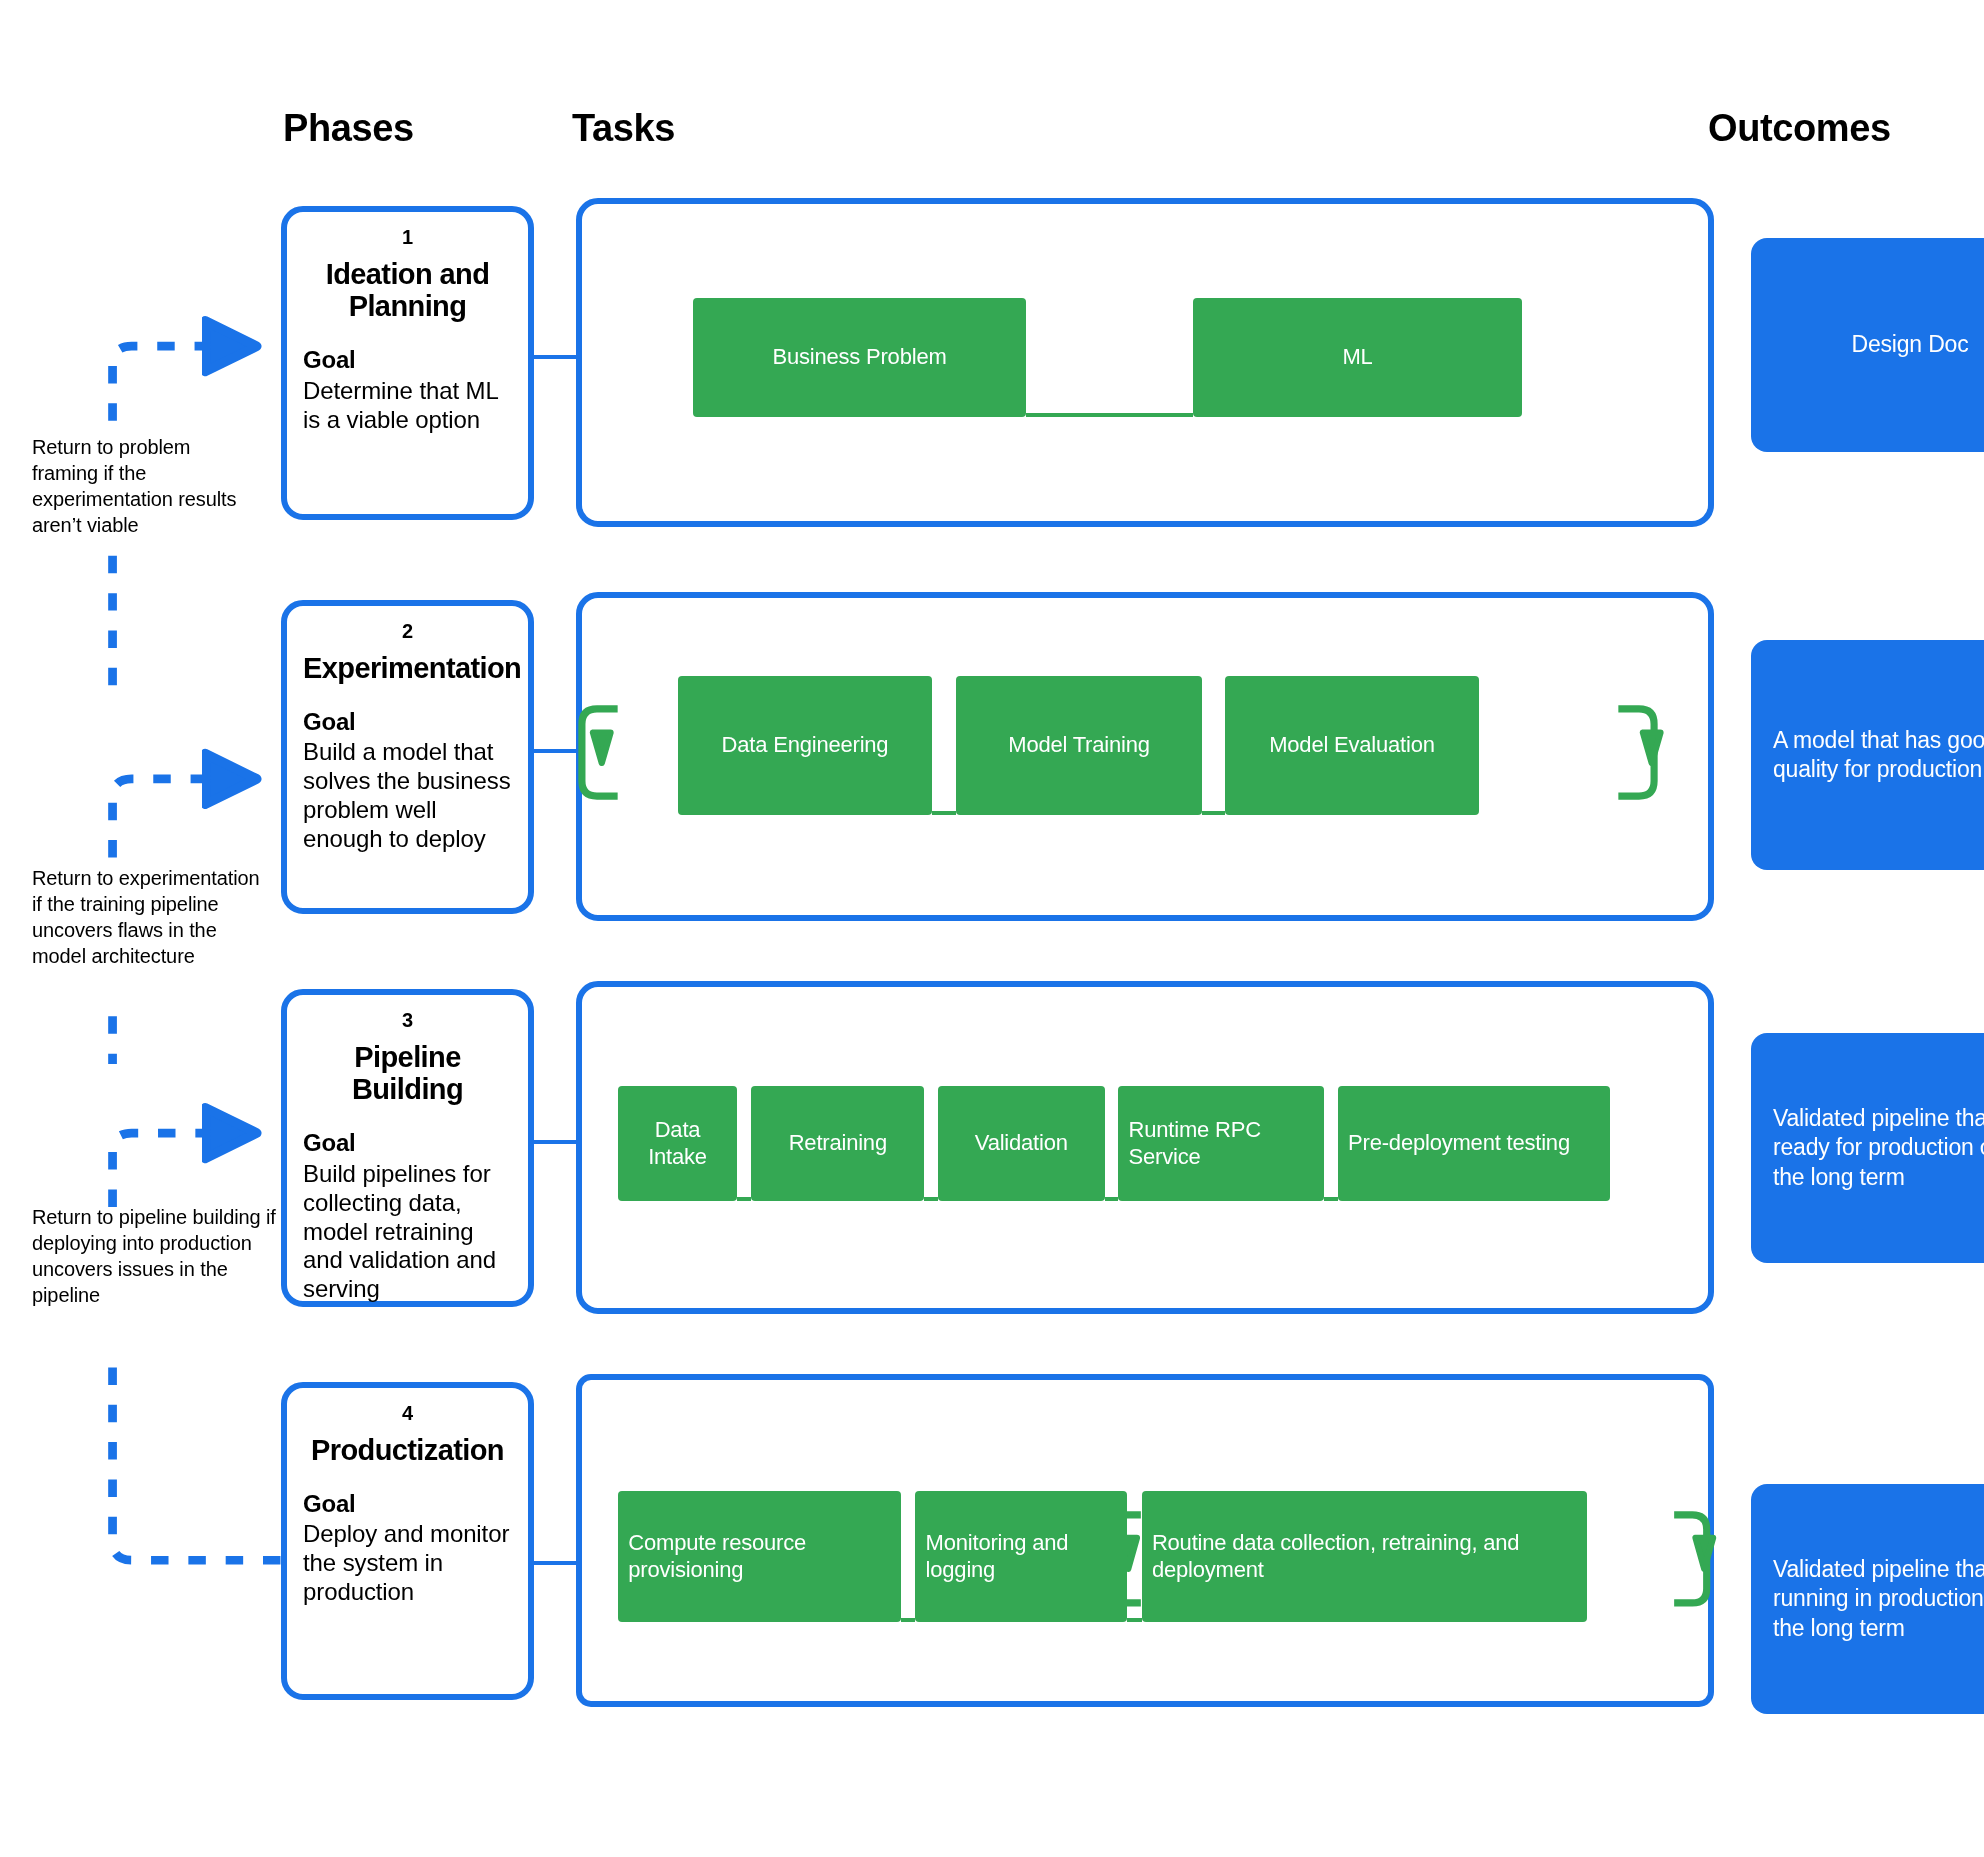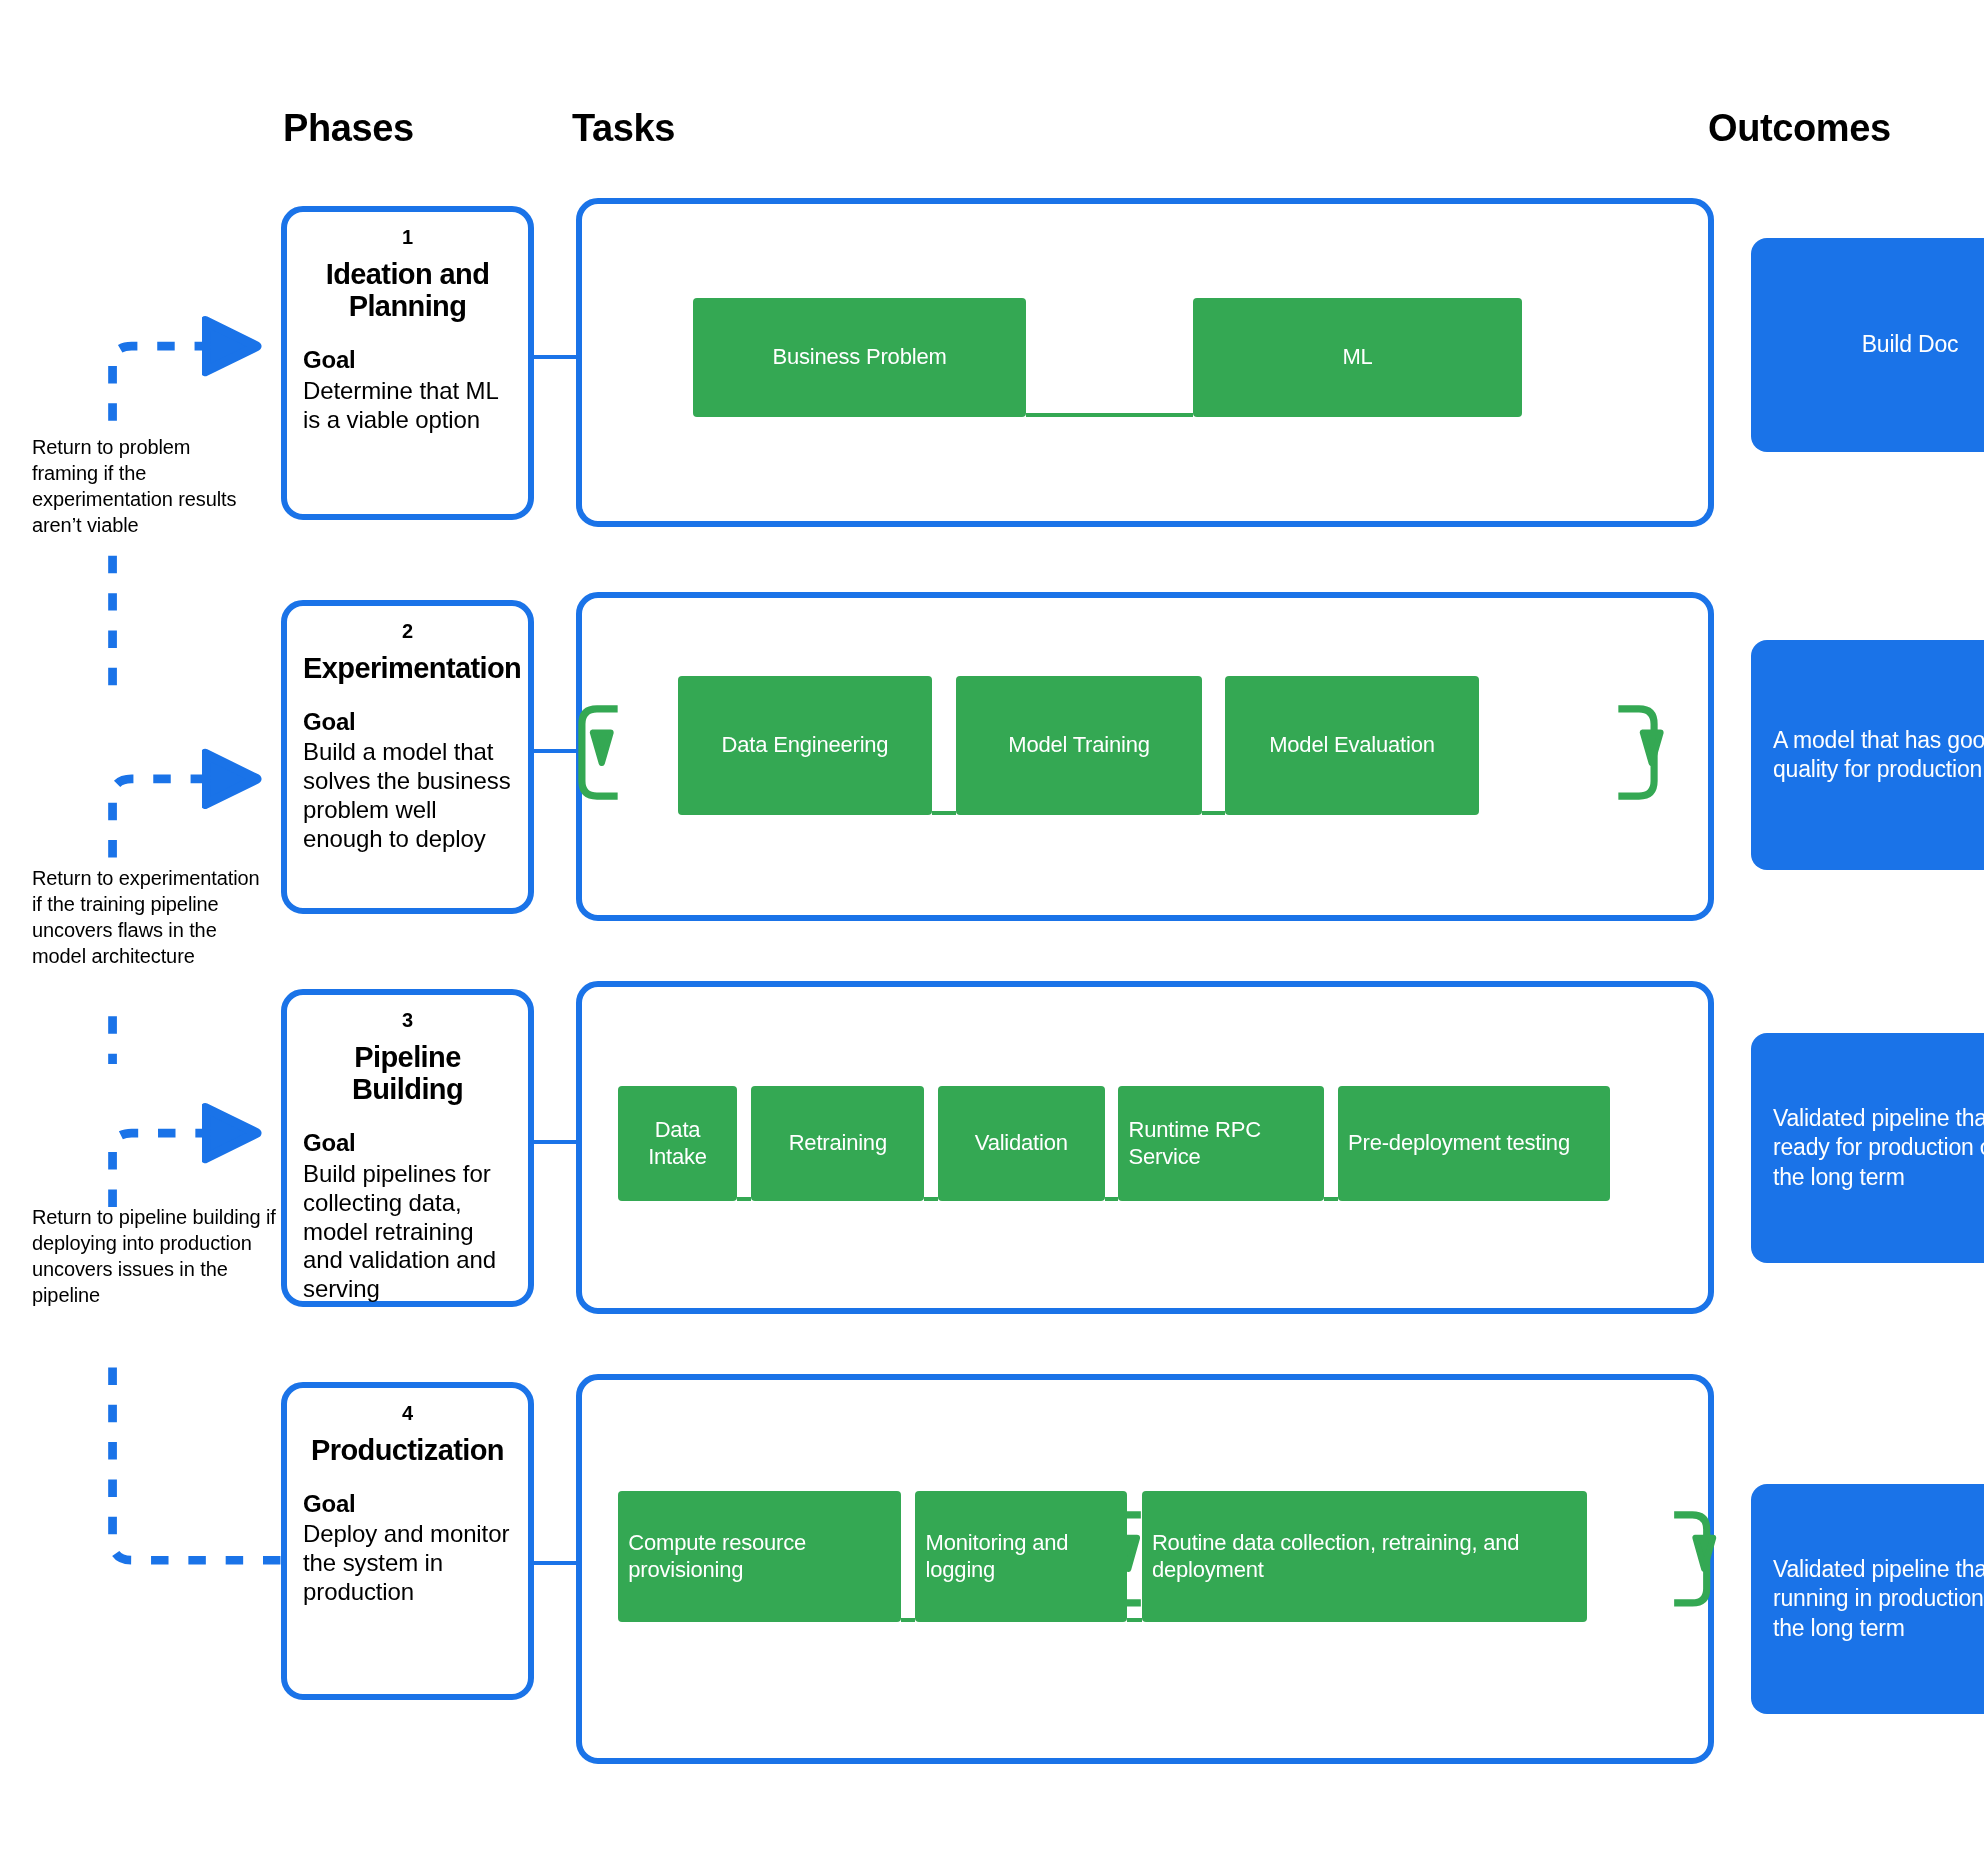--- a/index.html
+++ b/index.html
@@ -93,21 +93,21 @@
     left: 576px;
     width: 1138px;
     box-sizing: border-box;
     border: 6.4px solid #1a73e8;
     border-radius: 22px;
     background: #fff;
   }
   #row-0 .tasks-box { top: 0px;  height: 329px; }
   #row-1 .tasks-box { top: 0px;  height: 329px; }
   #row-2 .tasks-box { top: 0px;  height: 333px; }
-  #row-3 .tasks-box { top: 0px;  height: 390px; }
+  #row-3 .tasks-box { top: 0px;  height: 333px; border-radius: 15px; }
 
   
   .task-row {
     position: absolute;
     left: 0; right: 0;
     display: flex;
     align-items: flex-end;
   }
   .task {
     background: #34a853;
@@ -227,21 +227,21 @@
 
     <div class="tasks-box">
       <div class="task-row" style="top:94px; left:111px;">
         <div class="task center" style="width:333px; height:119px;">Business Problem</div>
         <div class="task-link" style="width:167px;"></div>
         <div class="task center" style="width:329px; height:119px;">ML</div>
       </div>
     </div>
 
     <div class="outcome">
-      <span>Build Doc</span>
+      <span>Design Doc</span>
     </div>
   </div>
 
   <div class="row" id="row-1">
 
     <div class="phase-card">
       <div class="phase-num">2</div>
       <div class="phase-title">Experimentation</div>
       <div class="phase-goal-label">Goal</div>
       <div class="phase-goal-text">Build a model that solves the business problem well enough to deploy</div>

